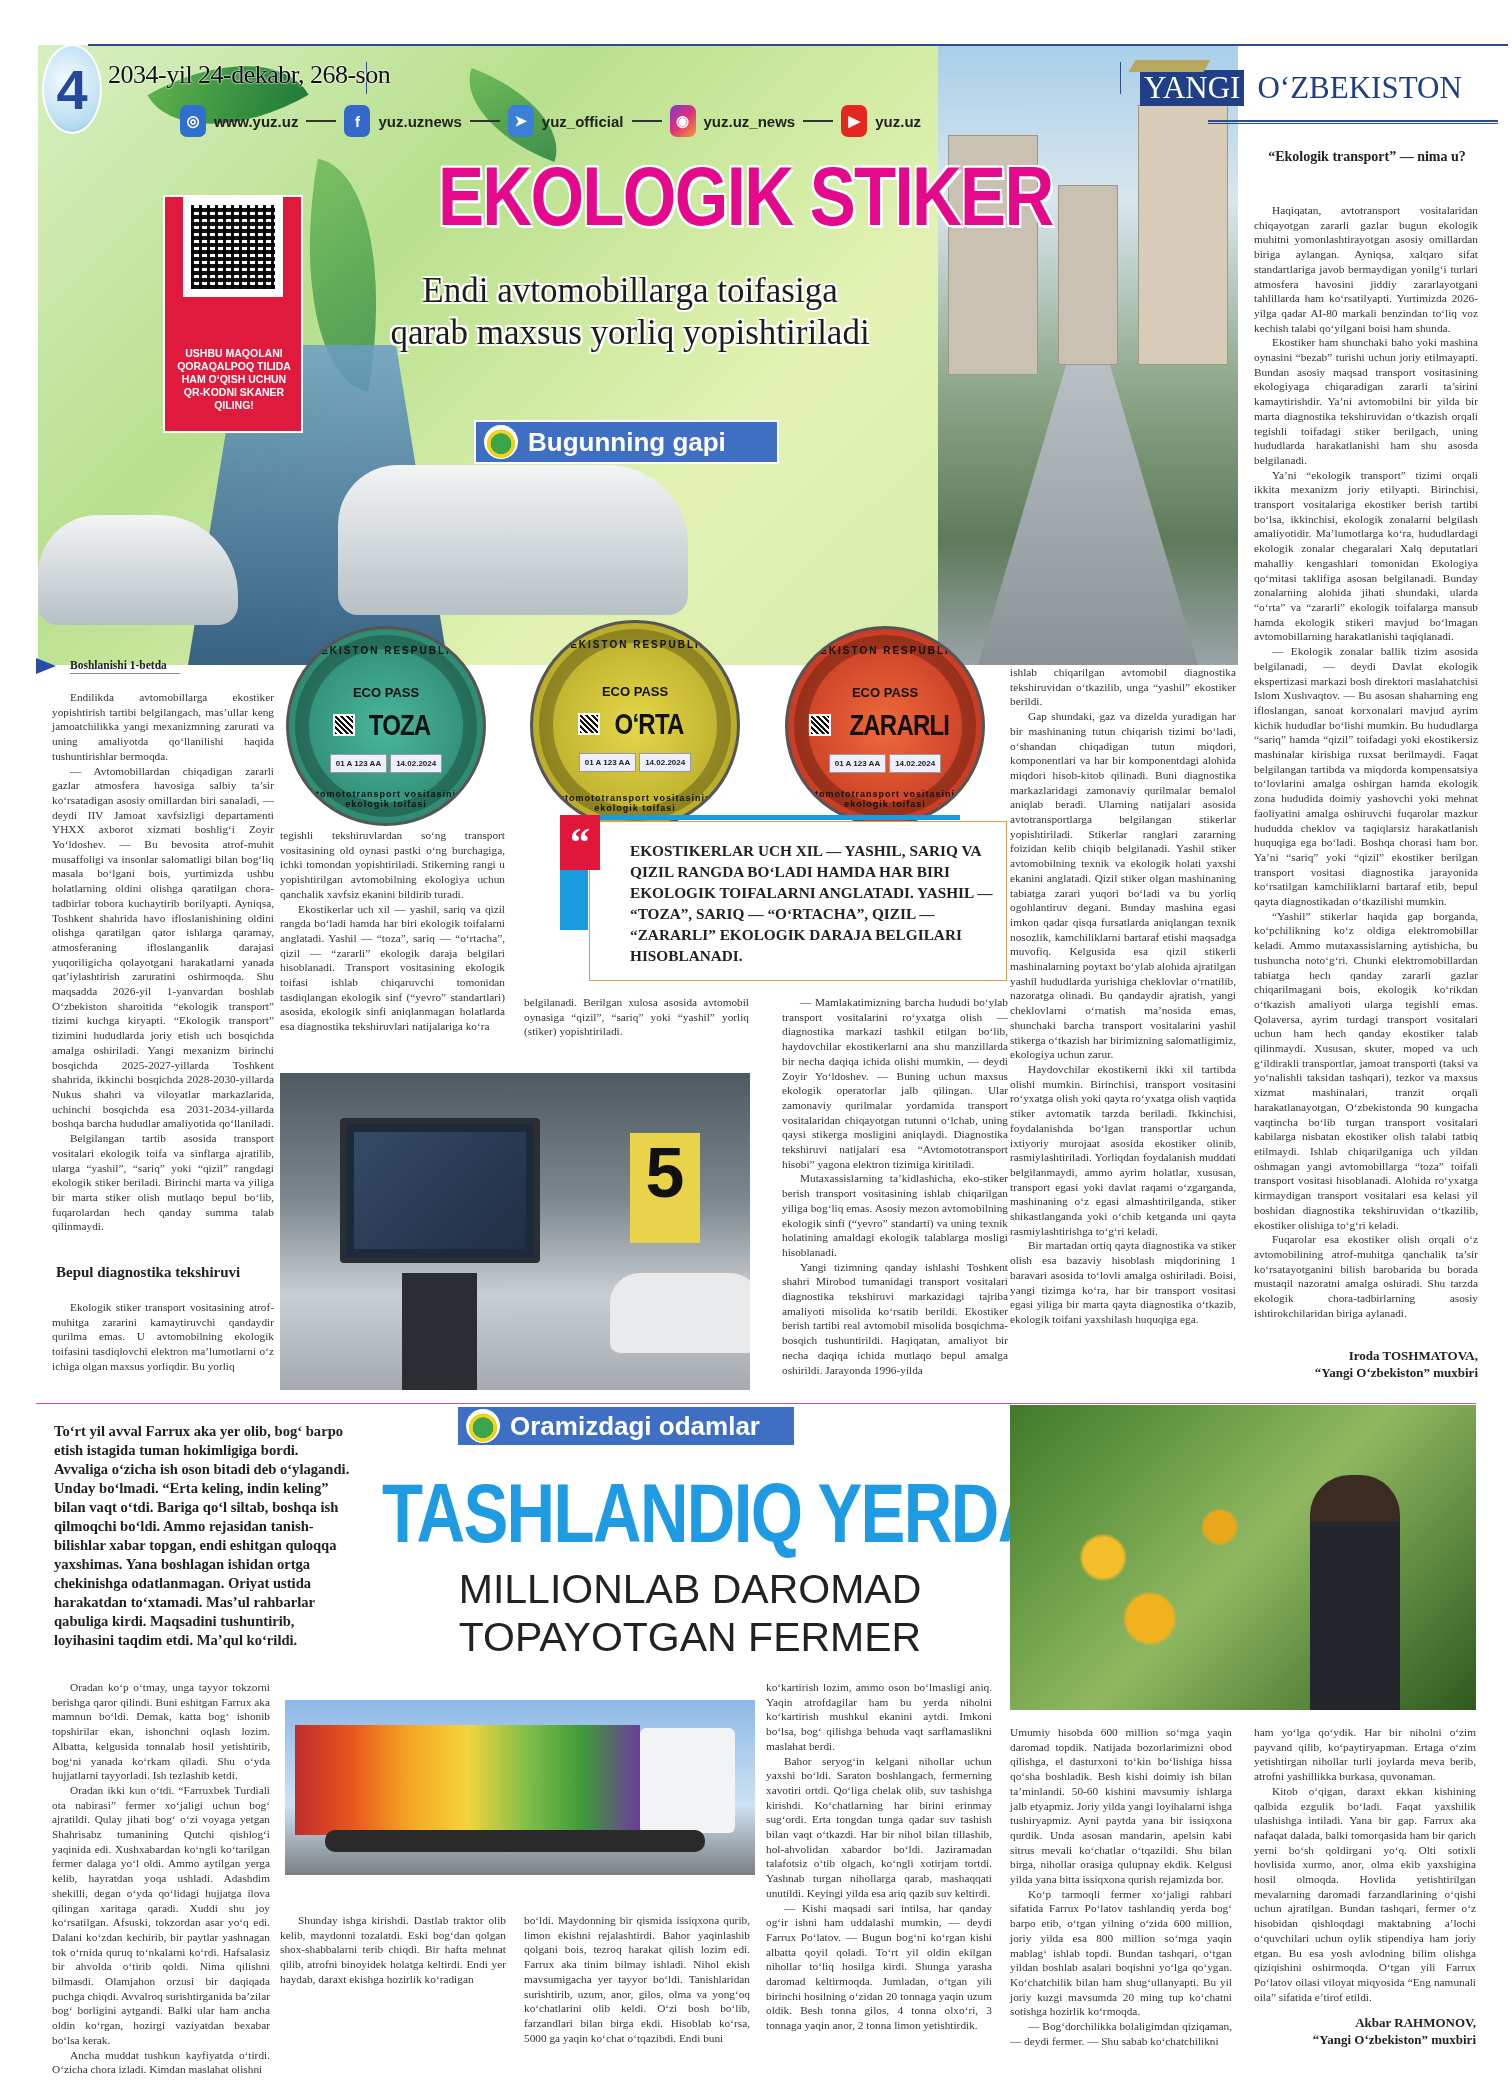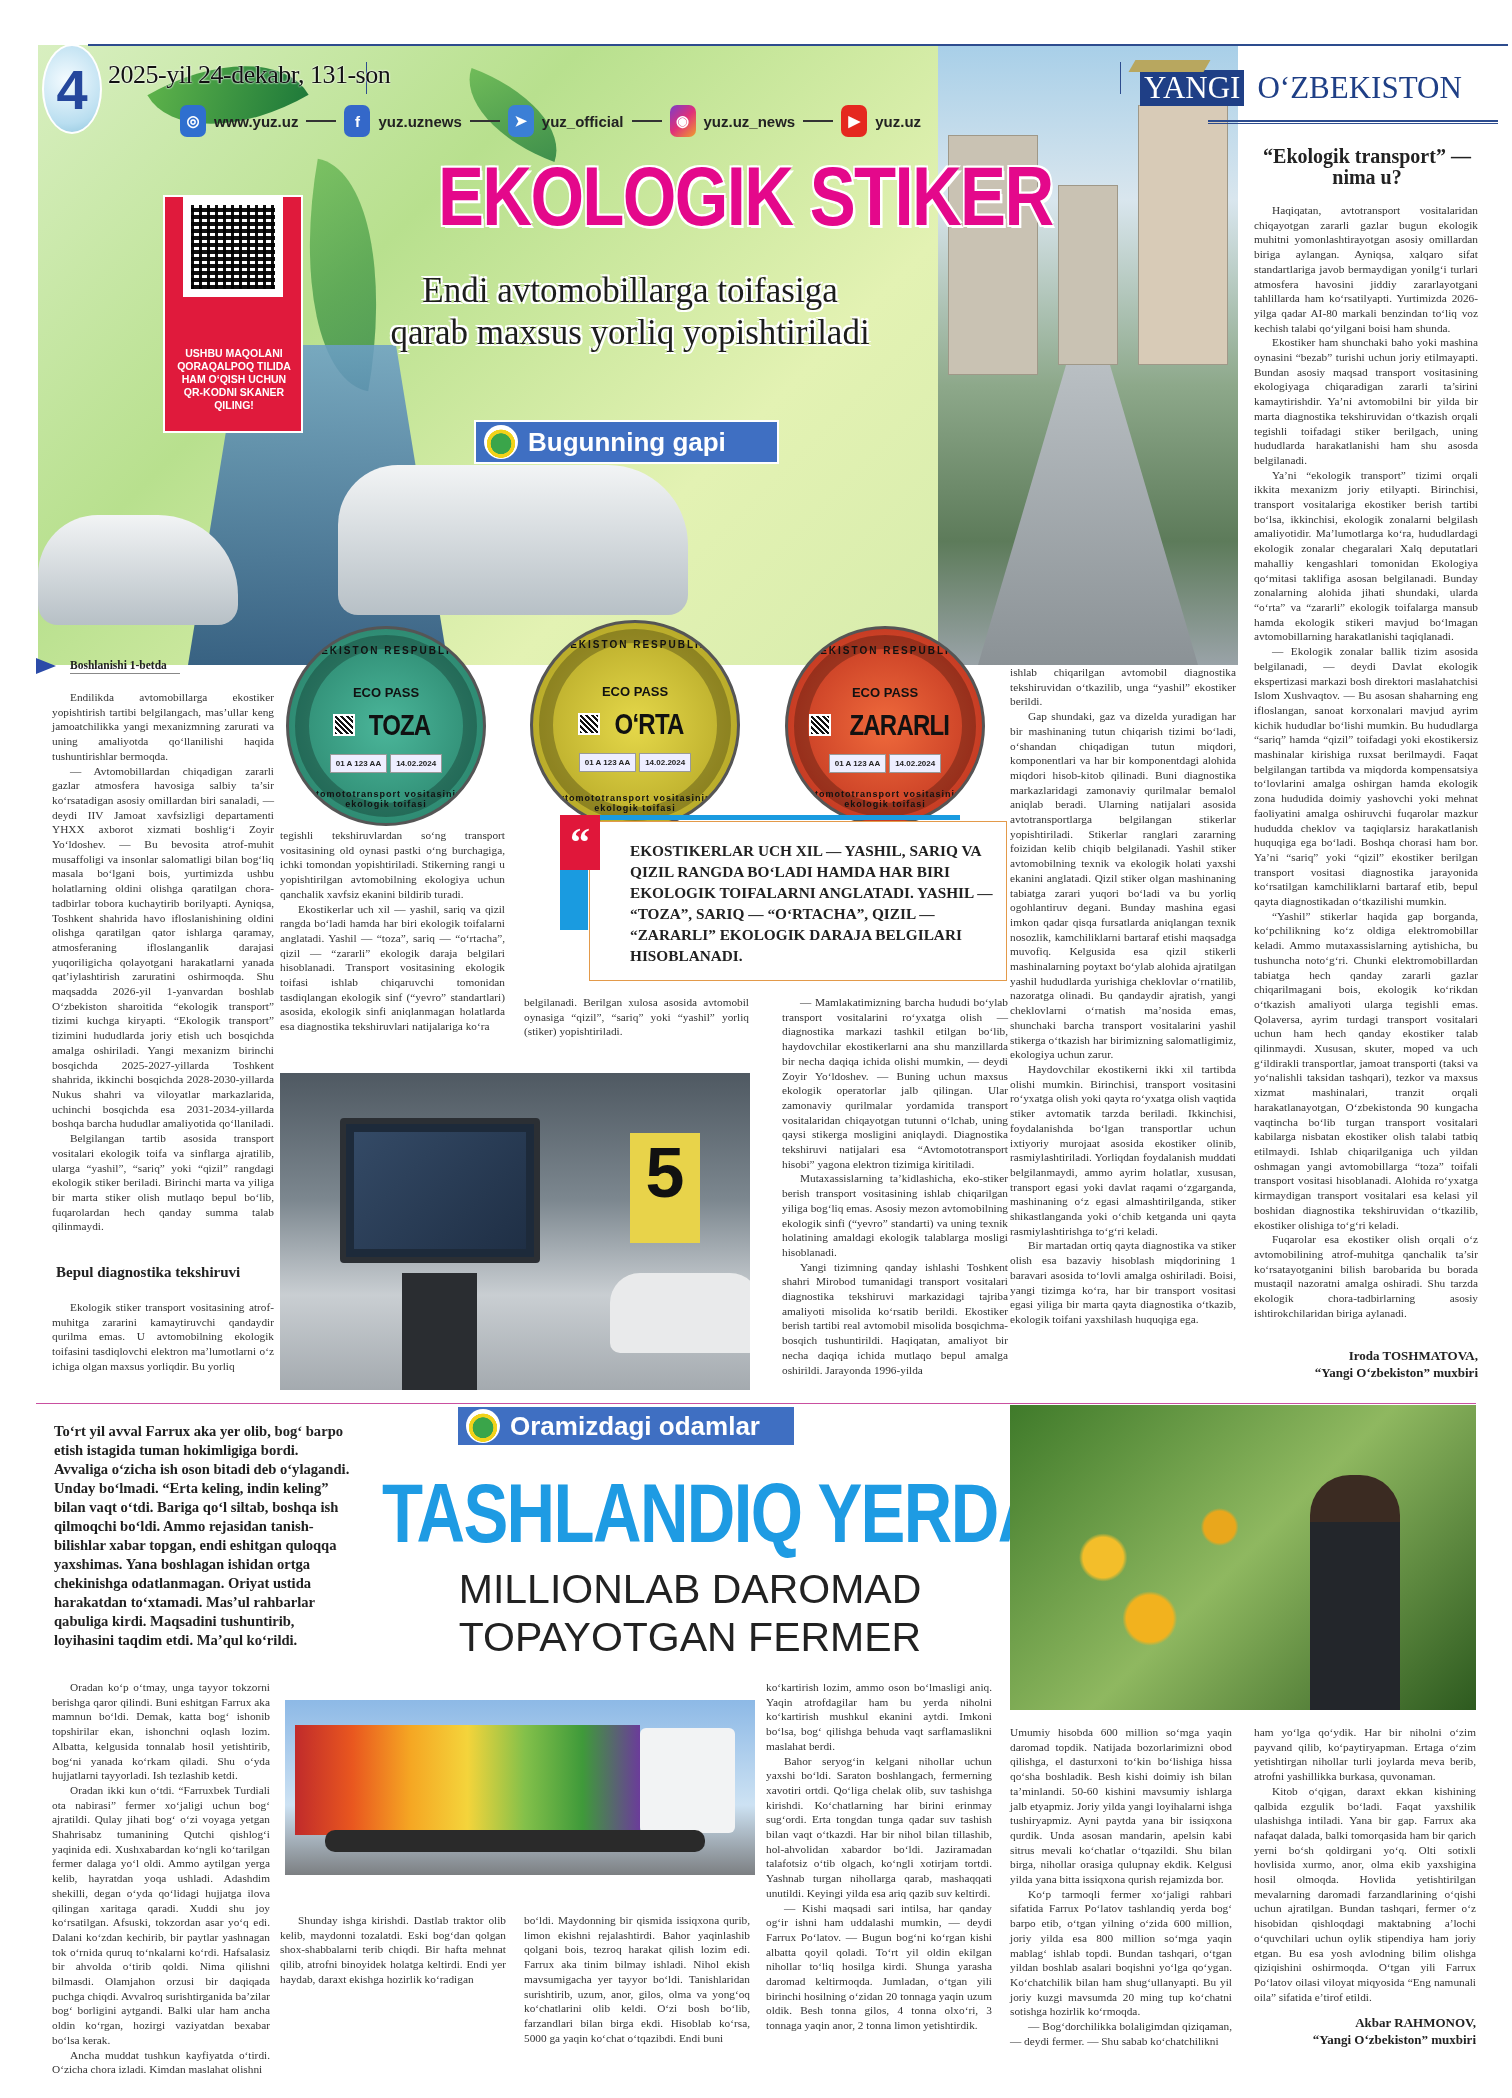--- a/index.html
+++ b/index.html
@@ -90,21 +90,21 @@
     <div class="bldg" style="left:200px;top:60px;width:90px;height:260px;background:#d8cbb7"></div>
     <div class="hero-road"></div>
   </div>
 </div>
 
 <div class="masthead-top"></div>
 <div class="ruletop2"></div>
 <div class="ruletop"></div>
 
 <div class="pagenum">4</div>
-<div class="dateline">2025-yil 24-dekabr, 131-son</div>
+<div class="dateline">2034-yil 24-dekabr, 268-son</div>
 
 <div class="socials">
   <span class="ico" style="background:#2f6fcf">◎</span>
   <span>www.yuz.uz</span>
   <span class="dash"></span>
   <span class="ico" style="background:#3468c9">f</span>
   <span>yuz.uznews</span>
   <span class="dash"></span>
   <span class="ico" style="background:#3b7fd6">➤</span>
   <span>yuz_official</span>
@@ -226,21 +226,21 @@
   <p>Yangi tizimning qanday ishlashi Toshkent shahri Mirobod tumanidagi transport vositalari diagnostika tekshiruvi markazidagi tajriba amaliyoti misolida ko‘rsatib berildi. Ekostiker berish tartibi real avtomobil misolida bosqichma-bosqich tushuntirildi. Haqiqatan, amaliyot bir necha daqiqa ichida mutlaqo bepul amalga oshirildi. Jarayonda 1996-yilda</p>
 </div>
 
 <div class="col" style="left:1010px;top:665px;width:226px">
   <p style="text-indent:0">ishlab chiqarilgan avtomobil diagnostika tekshiruvidan o‘tkazilib, unga “yashil” ekostiker berildi.</p>
   <p>Gap shundaki, gaz va dizelda yuradigan har bir mashinaning tutun chiqarish tizimi bo‘ladi, o‘shandan chiqadigan tutun miqdori, komponentlari va har bir komponentdagi alohida miqdori hisob-kitob qilinadi. Buni diagnostika markazlaridagi zamonaviy qurilmalar bemalol aniqlab beradi. Ularning natijalari asosida avtotransportlarga belgilangan stikerlar yopishtiriladi. Stikerlar ranglari zararning foizidan kelib chiqib belgilanadi. Yashil stiker avtomobilning texnik va ekologik holati yaxshi ekanini anglatadi. Qizil stiker olgan mashinaning tabiatga zarari yuqori bo‘ladi va bu yorliq ogohlantiruv degani. Bunday mashina egasi imkon qadar qisqa fursatlarda aniqlangan texnik nosozlik, kamchiliklarni bartaraf etishi maqsadga muvofiq. Kelgusida esa qizil stikerli mashinalarning poytaxt bo‘ylab alohida ajratilgan yashil hududlarda yurishiga cheklovlar o‘rnatilib, nazoratga olinadi. Bu qandaydir ajratish, yangi cheklovlarni o‘rnatish ma’nosida emas, shunchaki barcha transport vositalarini yashil stikerga o‘tkazish har birimizning salomatligimiz, ekologiya uchun zarur.</p>
   <p>Haydovchilar ekostikerni ikki xil tartibda olishi mumkin. Birinchisi, transport vositasini ro‘yxatga olish yoki qayta ro‘yxatga olish vaqtida stiker avtomatik tarzda beriladi. Ikkinchisi, foydalanishda bo‘lgan transportlar uchun ixtiyoriy murojaat asosida ekostiker olinib, rasmiylashtiriladi. Yorliqdan foydalanish muddati belgilanmaydi, ammo ayrim holatlar, xususan, transport egasi yoki davlat raqami o‘zgarganda, mashinaning o‘z egasi almashtirilganda, stiker shikastlanganda yoki o‘chib ketganda uni qayta rasmiylashtirishga to‘g‘ri keladi.</p>
   <p>Bir martadan ortiq qayta diagnostika va stiker olish esa bazaviy hisoblash miqdorining 1 baravari asosida to‘lovli amalga oshiriladi. Boisi, yangi tizimga ko‘ra, har bir transport vositasi egasi yiliga bir marta qayta diagnostika o‘tkazib, ekologik toifani yaxshilash huquqiga ega.</p>
 </div>
 
-<div class="h2" style="left:1262px;top:146px;width:210px;text-align:center;font-size:20px;line-height:21px">“Ekologik transport” — nima u?</div>
+<div class="h2" style="left:1262px;top:146px;width:210px;text-align:center;font-size:14px;line-height:21px">“Ekologik transport” — nima u?</div>
 <div class="col" style="left:1254px;top:203px;width:224px">
   <p>Haqiqatan, avtotransport vositalaridan chiqayotgan zararli gazlar bugun ekologik muhitni yomonlashtirayotgan asosiy omillardan biriga aylangan. Ayniqsa, xalqaro sifat standartlariga javob bermaydigan yonilg‘i turlari atmosfera havosini jiddiy zararlayotgani tahlillarda ham ko‘rsatilyapti. Yurtimizda 2026-yilga qadar AI-80 markali benzindan to‘liq voz kechish talabi qo‘yilgani boisi ham shunda.</p>
   <p>Ekostiker ham shunchaki baho yoki mashina oynasini “bezab” turishi uchun joriy etilmayapti. Bundan asosiy maqsad transport vositasining ekologiyaga chiqaradigan zararli ta’sirini kamaytirishdir. Ya’ni avtomobilni bir yilda bir marta diagnostika tekshiruvidan o‘tkazish orqali tegishli toifadagi stiker berilgach, uning hududlarda harakatlanishi ham shu asosda belgilanadi.</p>
   <p>Ya’ni “ekologik transport” tizimi orqali ikkita mexanizm joriy etilyapti. Birinchisi, transport vositalariga ekostiker berish tartibi bo‘lsa, ikkinchisi, ekologik zonalarni belgilash amaliyotidir. Ma’lumotlarga ko‘ra, hududlardagi ekologik zonalar chegaralari Xalq deputatlari mahalliy kengashlari tomonidan Ekologiya qo‘mitasi taklifiga asosan belgilanadi. Bunday zonalarning alohida jihati shundaki, ularda “o‘rta” va “zararli” ekologik toifalarga mansub hamda ekologik stikeri mavjud bo‘lmagan avtomobillarning harakatlanishi taqiqlanadi.</p>
   <p>— Ekologik zonalar ballik tizim asosida belgilanadi, — deydi Davlat ekologik ekspertizasi markazi bosh direktori maslahatchisi Islom Xushvaqtov. — Bu asosan shaharning eng ifloslangan, sanoat korxonalari mavjud ayrim kichik hududlar bo‘lishi mumkin. Bu hududlarga “sariq” hamda “qizil” toifadagi yoki ekostikersiz mashinalar kirishiga ruxsat berilmaydi. Faqat belgilangan tartibda va miqdorda kompensatsiya to‘lovlarini amalga oshirgan hamda ekologik zona hududida doimiy yashovchi yoki mehnat faoliyatini amalga oshiruvchi fuqarolar mazkur hududda cheklov va taqiqlarsiz harakatlanish huquqiga ega bo‘ladi. Boshqa chorasi ham bor. Ya’ni “sariq” yoki “qizil” ekostiker berilgan transport vositasi diagnostika jarayonida ko‘rsatilgan kamchiliklarni bartaraf etib, bepul qayta diagnostikadan o‘tkazilishi mumkin.</p>
   <p>“Yashil” stikerlar haqida gap borganda, ko‘pchilikning ko‘z oldiga elektromobillar keladi. Ammo mutaxassislarning aytishicha, bu tushuncha noto‘g‘ri. Chunki elektromobillardan tabiatga hech qanday zararli gazlar chiqarilmagani bois, ekologik ko‘rikdan o‘tkazish amaliyoti ularga tegishli emas. Qolaversa, ayrim turdagi transport vositalari uchun ham hech qanday ekostiker talab qilinmaydi. Xususan, skuter, moped va uch g‘ildirakli transportlar, jamoat transporti (taksi va yo‘nalishli taksidan tashqari), tezkor va maxsus xizmat mashinalari, tranzit orqali harakatlanayotgan, O‘zbekistonda 90 kungacha vaqtincha bo‘lib turgan transport vositalari kabilarga nisbatan ekostiker olish talabi tatbiq etilmaydi. Ishlab chiqarilganiga uch yildan oshmagan yangi avtomobillarga “toza” toifali transport vositasi hisoblanadi. Alohida ro‘yxatga kirmaydigan transport vositalari esa kelasi yil boshidan diagnostika tekshiruvidan o‘tkazilib, ekostiker olishiga to‘g‘ri keladi.</p>
   <p>Fuqarolar esa ekostiker olish orqali o‘z avtomobilining atrof-muhitga qanchalik ta’sir ko‘rsatayotganini bilish barobarida bu borada mustaqil nazoratni amalga oshiradi. Shu tarzda ekologik chora-tadbirlarning asosiy ishtirokchilaridan biriga aylanadi.</p>
 </div>
 <div class="byline" style="left:1254px;top:1347px;width:224px">
   <div>Iroda TOSHMATOVA,</div>

